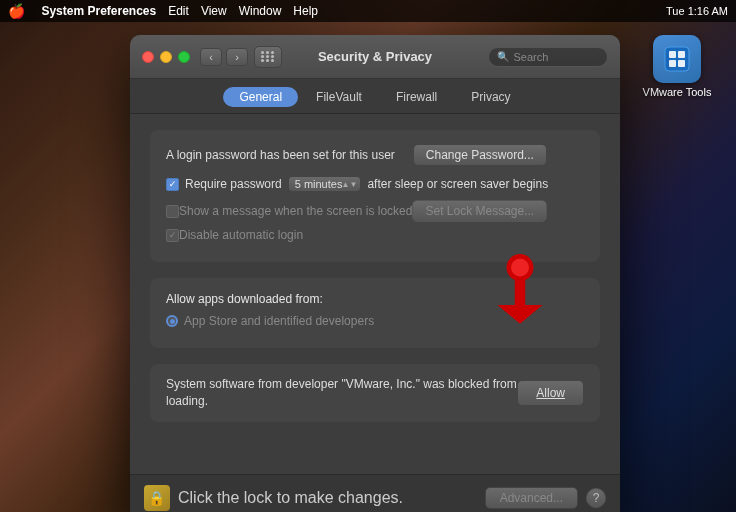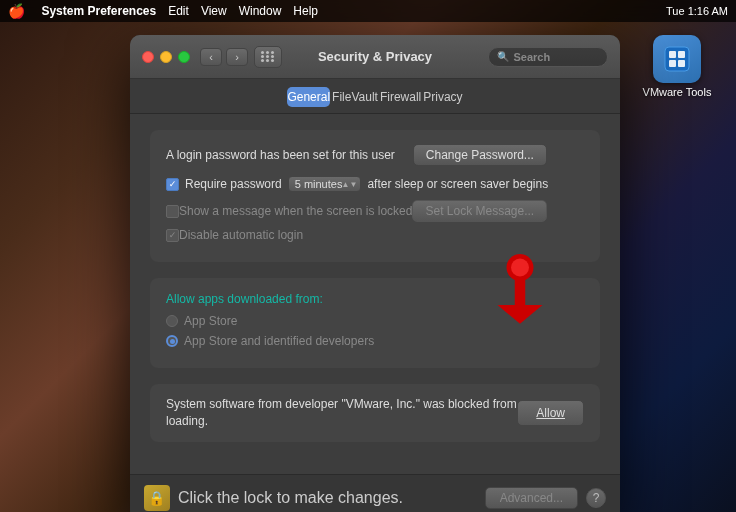--- a/index.html
+++ b/index.html
@@ -184,35 +184,34 @@
       padding: 0 8px;
       gap: 4px;
     }
     .search-icon-small {
       color: #888;
       font-size: 10px;
     }
     .search-placeholder {
       color: #888;
       font-size: 11px;
-      font-weight: bold;
     }
 
     
     .tabs {
       display: flex;
       justify-content: center;
       gap: 2px;
       padding: 8px 0 6px;
       background: #3a3a3a;
       border-bottom: 1px solid #2a2a2a;
     }
     .tab {
-      padding: 3px 0;
-      border-radius: 5px;
+      padding: 3px 16px;
+      border-radius: 10px;
       font-size: 12px;
       cursor: pointer;
       color: #ccc;
     }
     .tab.active {
       background: #5b8dd9;
       color: white;
     }
 
     
@@ -319,21 +318,21 @@
     }
 
     .allow-section {
       background: #444;
       border-radius: 8px;
       padding: 14px 16px;
       margin-bottom: 16px;
     }
     .allow-title {
       font-size: 12px;
-      color: #14b8a6;
+      color: #e5e5e5;
       margin-bottom: 8px;
     }
     .radio-row {
       display: flex;
       align-items: center;
       gap: 6px;
       font-size: 12px;
       color: #888;
       margin-bottom: 6px;
     }
@@ -547,24 +546,20 @@
         </div>
         <div class="dim-row">
           <div class="checkbox-checked-dim">✓</div>
           <span>Disable automatic login</span>
         </div>
       </div>
 
       <div class="allow-section">
         <div class="allow-title">Allow apps downloaded from:</div>
         <div class="radio-row">
-          <div class="radio-btn"></div>
-          <span>App Store</span>
-        </div>
-        <div class="radio-row">
           <div class="radio-selected"></div>
           <span>App Store and identified developers</span>
         </div>
       </div>
 
       <div class="blocked-section">
         <span class="blocked-text">System software from developer "VMware, Inc." was blocked from loading.</span>
         <button class="allow-btn">Allow</button>
       </div>
 

